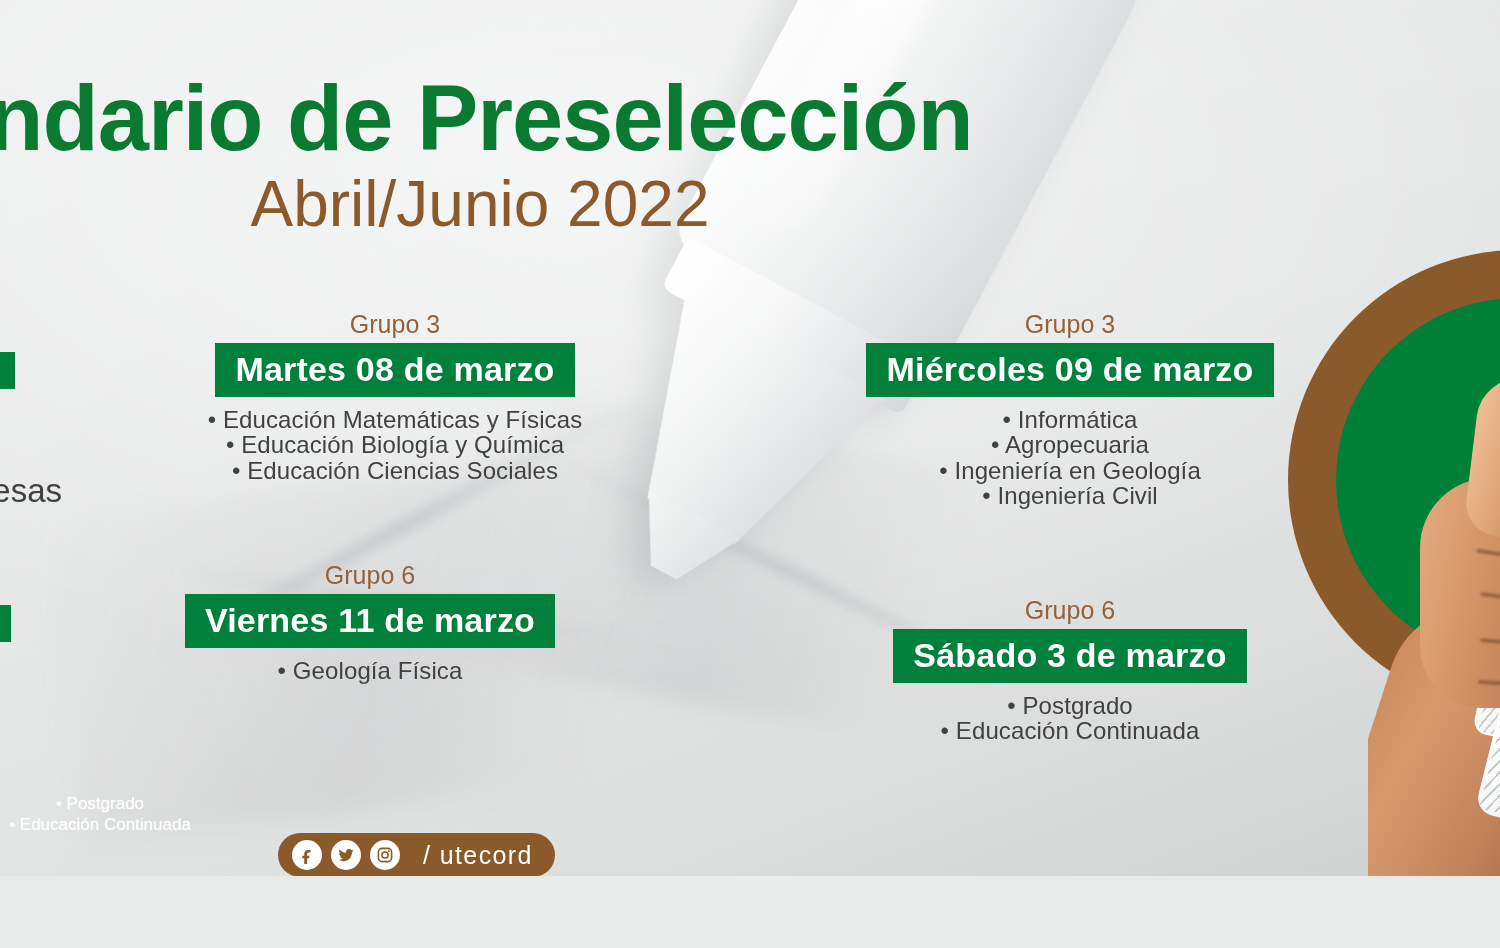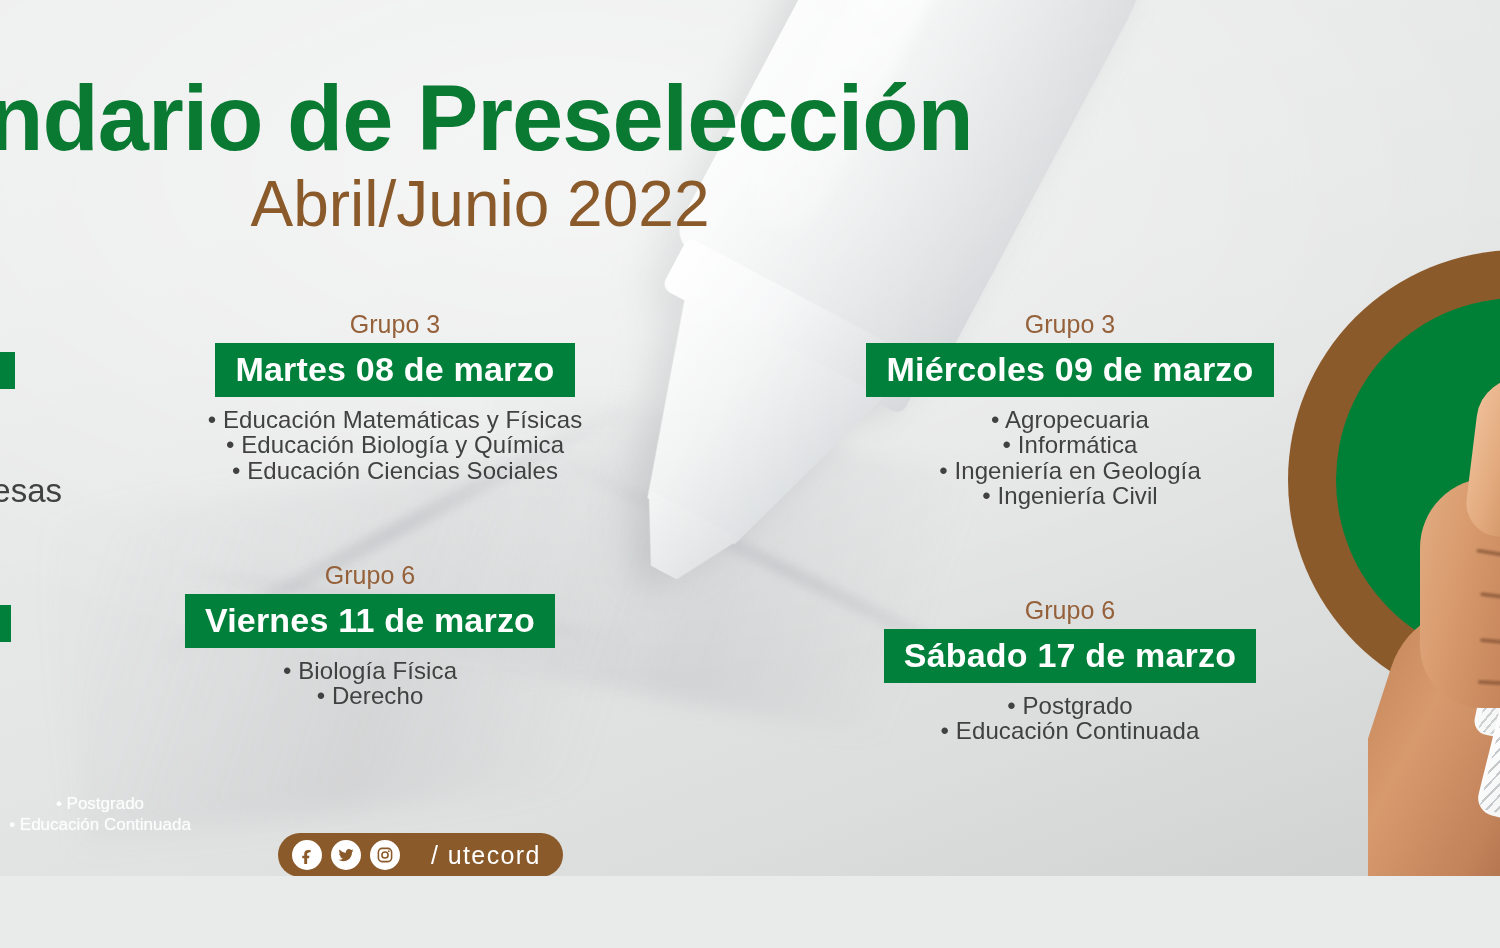--- a/index.html
+++ b/index.html
@@ -186,21 +186,21 @@
     display:flex;align-items:center;gap:9px;
     background:#8b5a2b;border-radius:26px;padding:0 22px 0 14px;
   }
   #social .sicon{
     width:30px;height:30px;border-radius:50%;background:#ffffff;
     display:flex;align-items:center;justify-content:center;flex:0 0 auto;
   }
   #social .sicon svg{display:block;}
   #social .handle{
     color:#ffffff;font-size:25px;font-weight:300;letter-spacing:1.4px;
-    margin-left:22px;white-space:nowrap;
+    margin-left:14px;white-space:nowrap;
   }
 </style>
 </head>
 <body>
 
 <div id="poster">
 
   <div class="bg-soft shadow-a"></div>
   <div class="bg-soft shadow-b"></div>
   <div class="bg-soft shadow-c"></div>
@@ -245,39 +245,38 @@
       <div>• Educación Matemáticas y Físicas</div>
       <div>• Educación Biología y Química</div>
       <div>• Educación Ciencias Sociales</div>
     </div>
   </div>
 
   <div class="group" id="g3">
     <div class="grp-label">Grupo 3</div>
     <div><span class="date-bar">Miércoles 09 de marzo</span></div>
     <div class="careers">
+      <div>• Informática</div>
       <div>• Agropecuaria</div>
-      <div>• Informática</div>
       <div>• Ingeniería en Geología</div>
       <div>• Ingeniería Civil</div>
     </div>
   </div>
 
   <div class="group" id="g5">
     <div class="grp-label">Grupo 6</div>
     <div><span class="date-bar">Viernes 11 de marzo</span></div>
     <div class="careers">
-      <div>• Biología Física</div>
-      <div>• Derecho</div>
+      <div>• Geología Física</div>
     </div>
   </div>
 
   <div class="group" id="g6">
     <div class="grp-label">Grupo 6</div>
-    <div><span class="date-bar">Sábado 17 de marzo</span></div>
+    <div><span class="date-bar">Sábado 3 de marzo</span></div>
     <div class="careers">
       <div>• Postgrado</div>
       <div>• Educación Continuada</div>
     </div>
   </div>
 
   <div id="ghost">
     <div>• Postgrado</div>
     <div>• Educación Continuada</div>
   </div>

